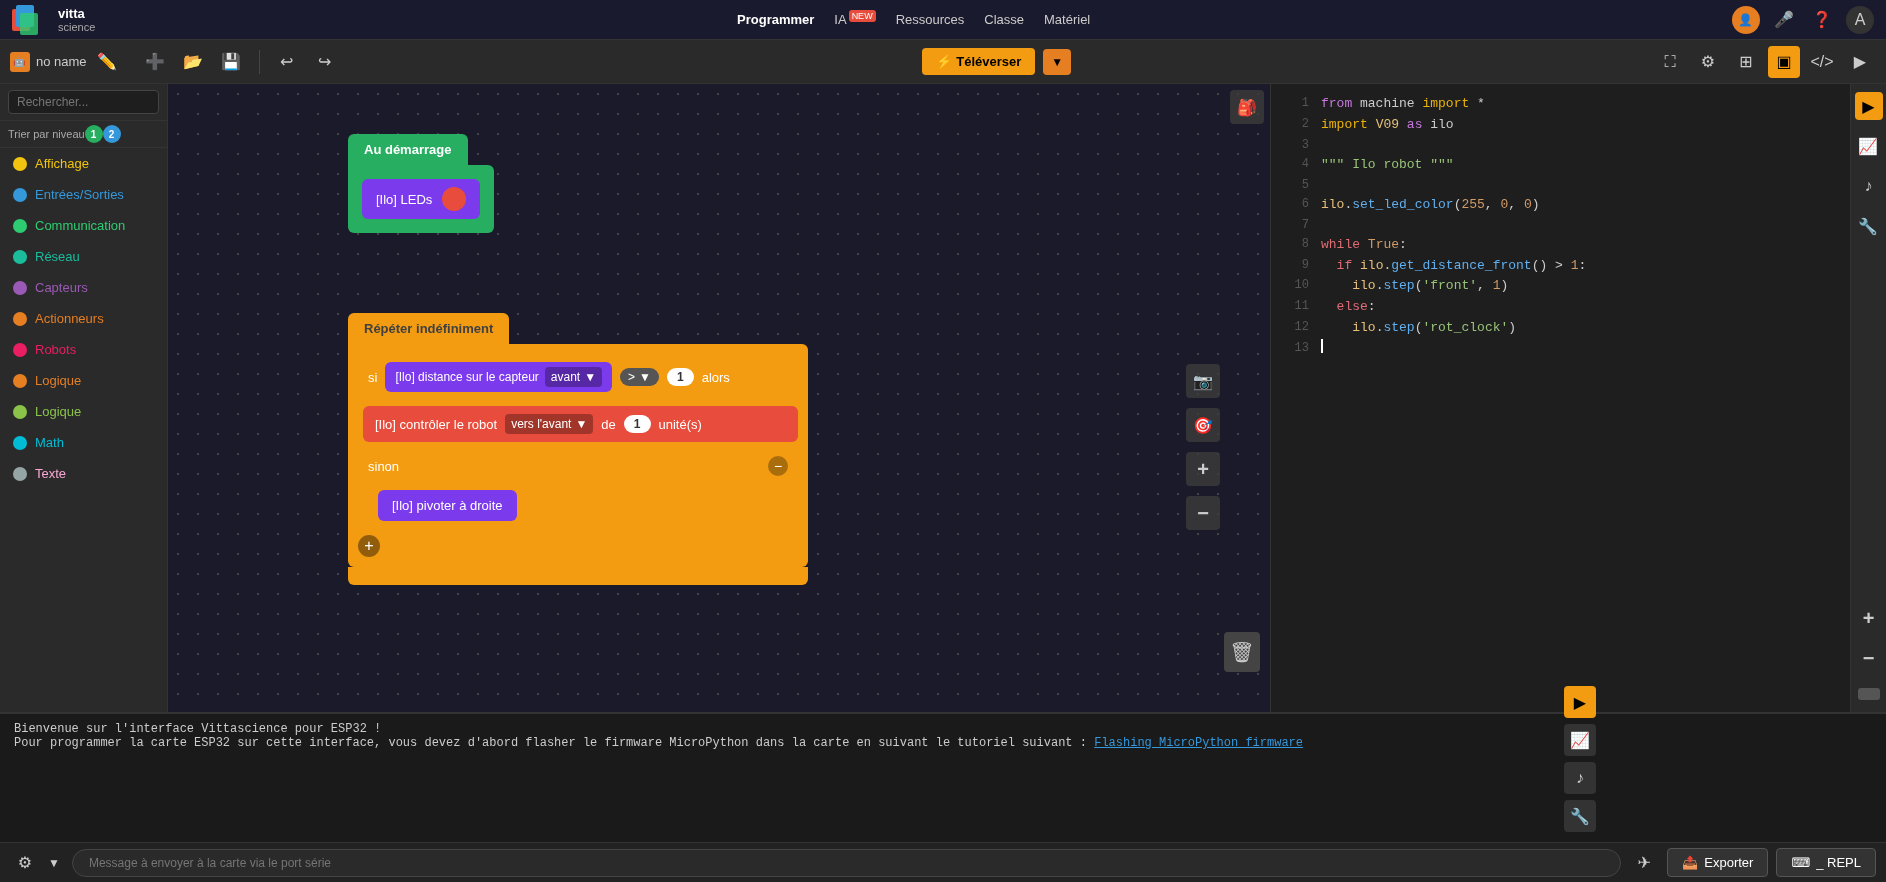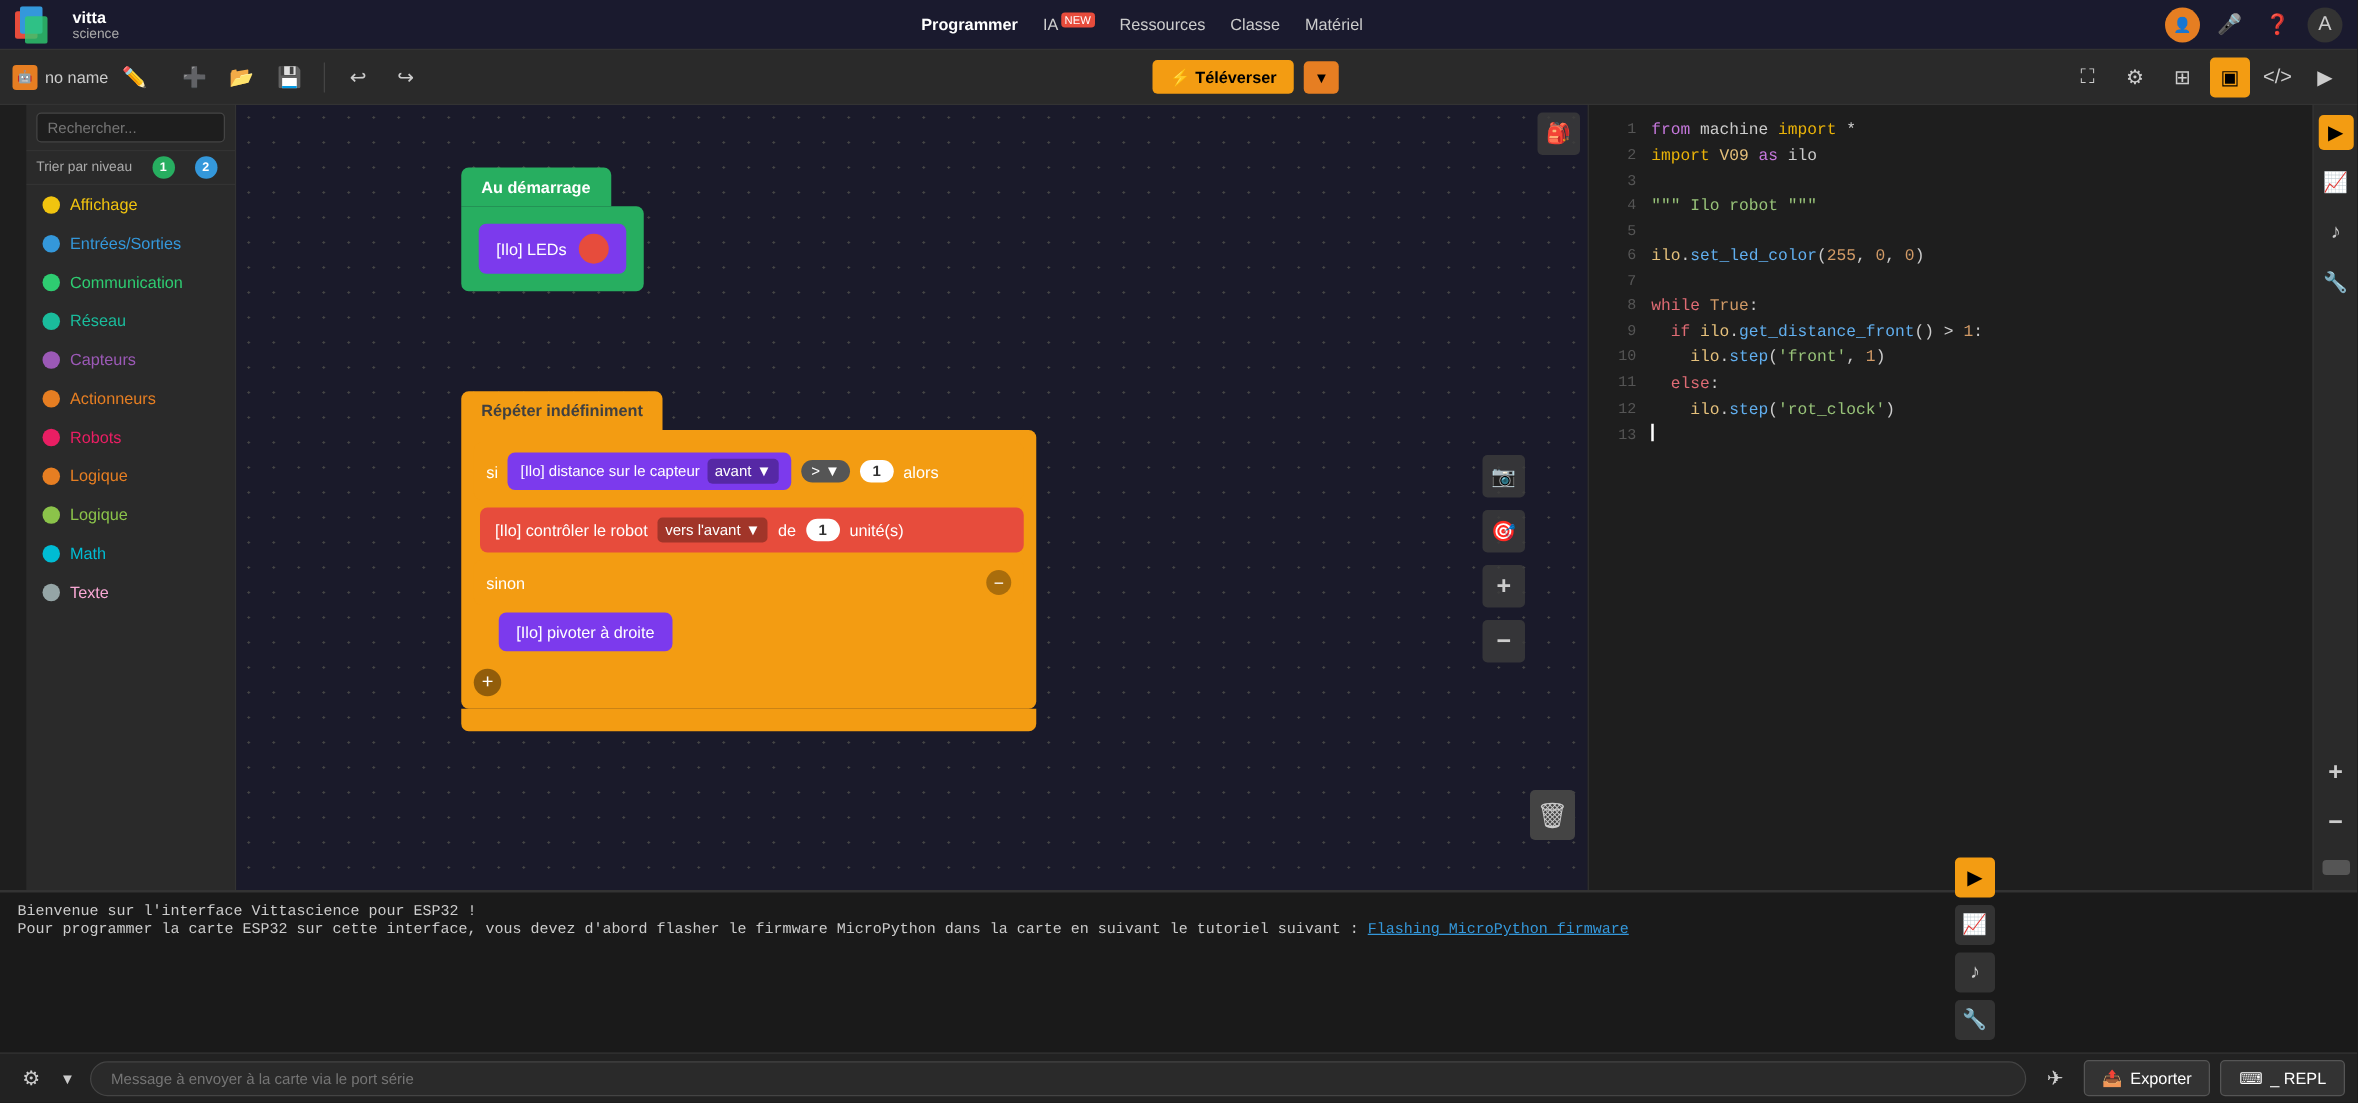--- a/index.html
+++ b/index.html
@@ -44,21 +44,20 @@
     .toolbar-spacer { flex: 1; }
     .toolbar-right { display: flex; align-items: center; gap: 6px; }
     .view-btn { width: 32px; height: 32px; display: flex; align-items: center; justify-content: center; cursor: pointer; color: #ccc; font-size: 16px; border-radius: 4px; }
     .view-btn.active { background: #f39c12; color: #000; }
 
     
     .main-area {
       display: flex;
       flex: 1;
       overflow: hidden;
-      padding-left: 21px;
     }
 
     
     .sidebar {
       width: 168px;
       background: #2a2a2a;
       border-right: 1px solid #333;
       display: flex;
       flex-direction: column;
       overflow-y: auto;
@@ -75,21 +74,21 @@
       border-radius: 4px;
       padding: 4px 8px;
       color: #ccc;
       font-size: 12px;
       outline: none;
     }
     .sort-bar {
       padding: 4px 8px;
       display: flex;
       align-items: center;
-      gap: 16px;
+      gap: 0;
       font-size: 11px;
       color: #aaa;
       border-bottom: 1px solid #333;
     }
     .level-badge {
       width: 18px; height: 18px; border-radius: 50%; display: flex; align-items: center; justify-content: center; font-size: 10px; font-weight: bold; cursor: pointer;
     }
     .level-1 { background: #27ae60; color: #fff; }
     .level-2 { background: #3498db; color: #fff; }
     .sidebar-item {

